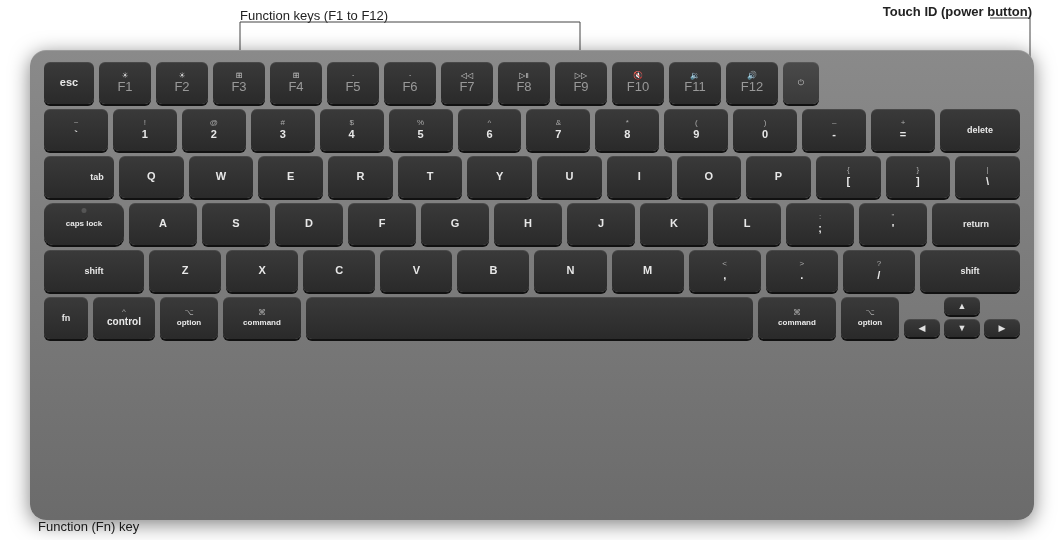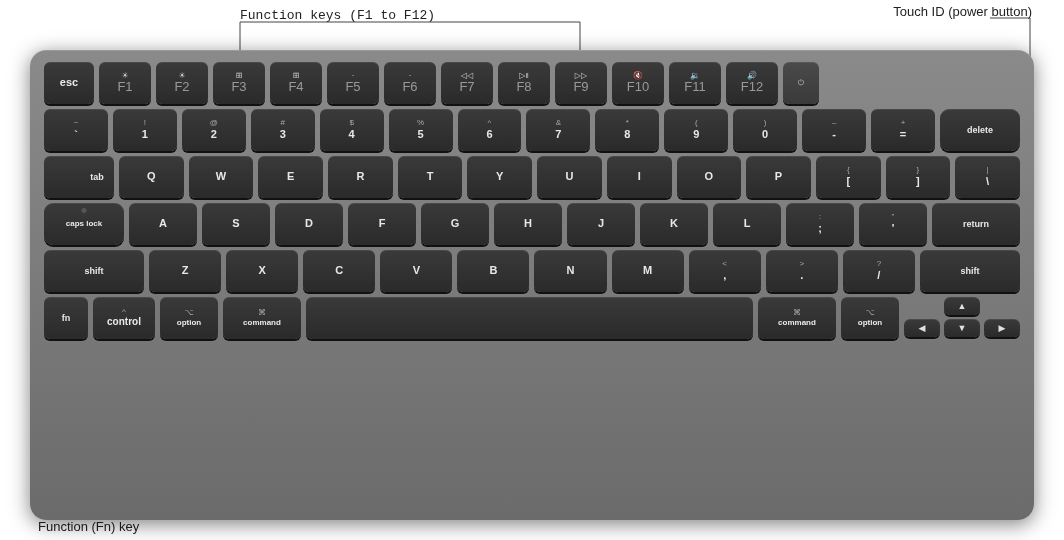--- a/index.html
+++ b/index.html
@@ -78,21 +78,21 @@
 
     
     .key-esc { flex: 0 0 50px; font-size: 9px; }
     .key-fn-row { flex: 0 0 52px; }
     .key-touch-id { flex: 0 0 36px; background: linear-gradient(180deg, #4a4a4a 0%, #3a3a3a 100%); border-radius: 6px; }
 
     .key-tab { flex: 0 0 70px; }
     .key-caps { flex: 0 0 80px; border-radius: 9px; }
     .key-shift-l { flex: 0 0 100px; }
     .key-shift-r { flex: 0 0 100px; }
-    .key-delete { flex: 0 0 80px; font-size: 9px; border-radius: 9px; }
+    .key-delete { flex: 0 0 80px; font-size: 9px; }
     .key-return { flex: 0 0 88px; font-size: 9px; }
 
     .key-fn { flex: 0 0 44px; font-size: 9px; }
     .key-control { flex: 0 0 62px; font-size: 8px; }
     .key-option { flex: 0 0 58px; font-size: 8px; }
     .key-command-l { flex: 0 0 78px; font-size: 8px; }
     .key-space { flex: 1; }
     .key-command-r { flex: 0 0 78px; font-size: 8px; }
     .key-option-r { flex: 0 0 58px; font-size: 8px; }
     .key-arrow { flex: 0 0 36px; min-height: 20px; font-size: 9px; }
@@ -117,27 +117,27 @@
       color: #222;
       font-weight: 400;
       font-family: -apple-system, 'Helvetica Neue', Arial, sans-serif;
       pointer-events: none;
     }
 
     
     .annot-fn-keys {
       top: 8px;
       left: 240px;
-      font-family: Liberation Mono, monospace;
     }
 
     
     .annot-touch-id {
       top: 4px;
       right: 32px;
+      font-weight: bold;
     }
 
     
     .annot-fn-key {
       bottom: 6px;
       left: 38px;
     }
 
     
     .fn-icon {

